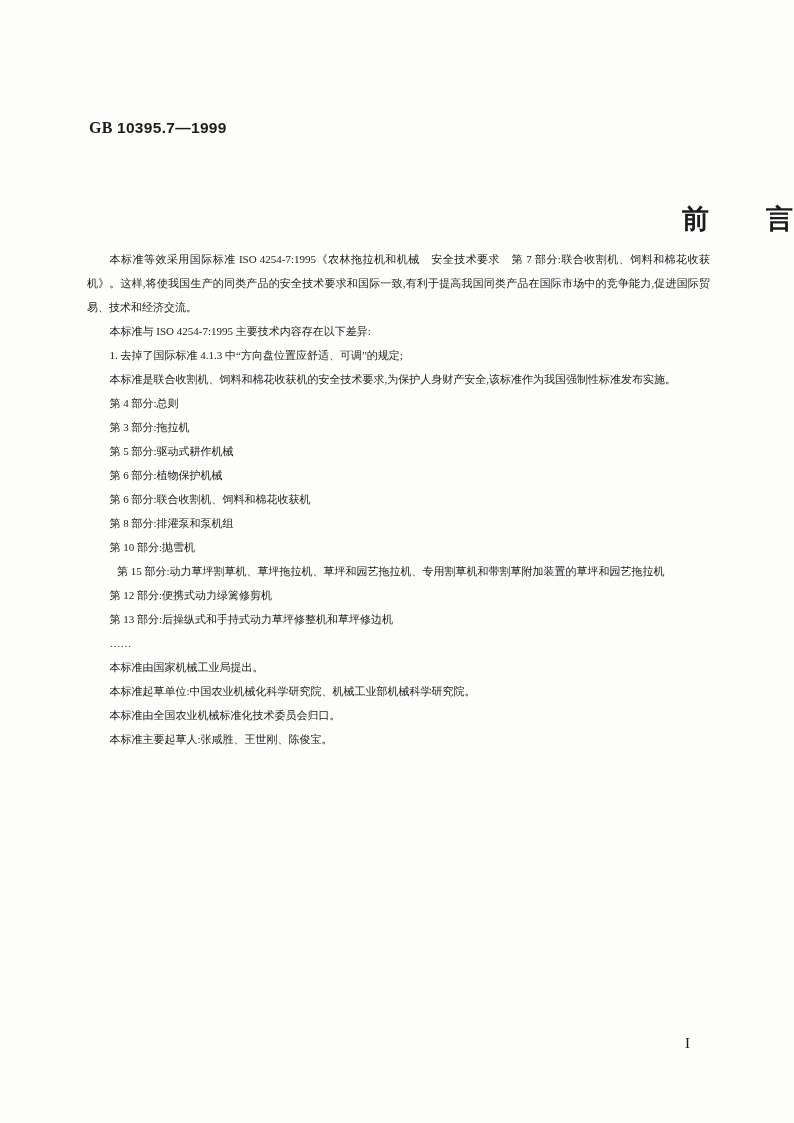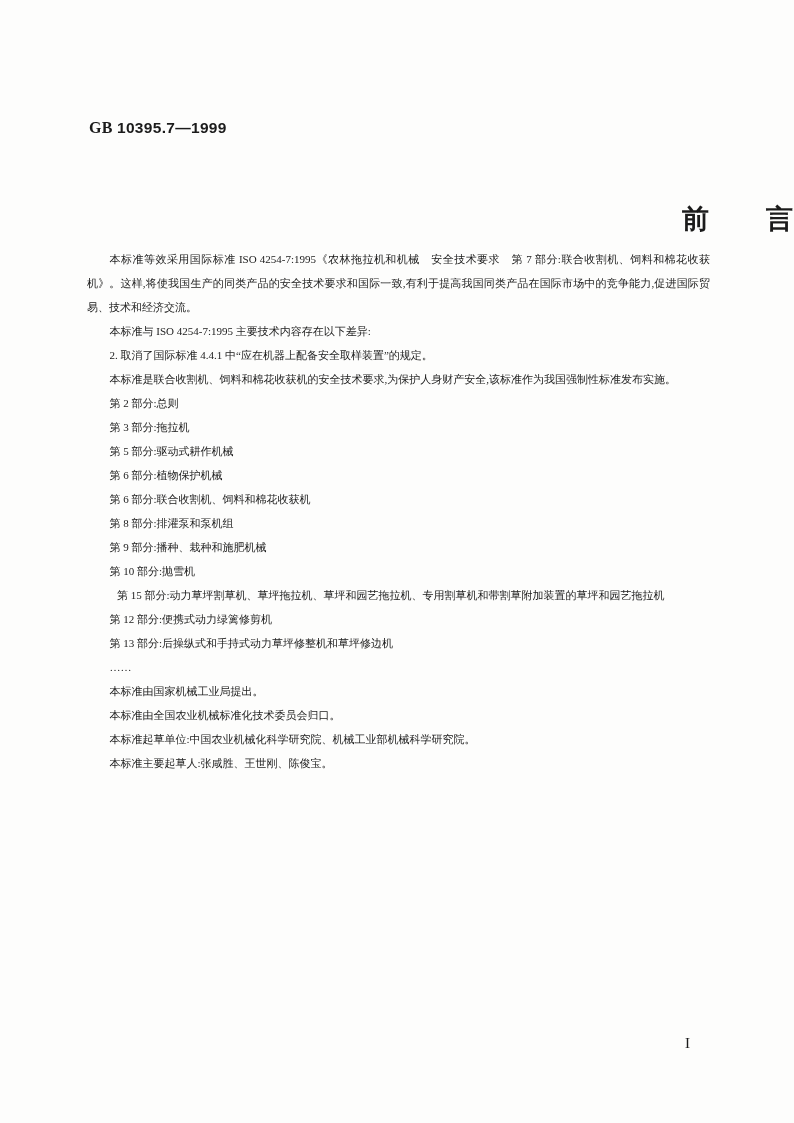--- a/index.html
+++ b/index.html
@@ -70,35 +70,34 @@
 
 <div class="page">
 
   <div class="doc-code"><span>GB </span><span class="code-number">10395.7—1999</span></div>
 
   <div class="doc-title">前　　言</div>
 
   <div class="body-text">
     <div class="blk ind">本标准等效采用国际标准 ISO 4254-7:1995《农林拖拉机和机械　安全技术要求　第 7 部分:联合收割机、饲料和棉花收获机》。这样,将使我国生产的同类产品的安全技术要求和国际一致,有利于提高我国同类产品在国际市场中的竞争能力,促进国际贸易、技术和经济交流。</div>
     <div class="blk ind">本标准与 ISO 4254-7:1995 主要技术内容存在以下差异:</div>
-    <div class="blk ind">2. 取消了国际标准 4.4.1 中“应在机器上配备安全取样装置”的规定。</div>
+    <div class="blk ind">1. 去掉了国际标准 4.1.3 中“方向盘位置应舒适、可调”的规定;</div>
     <div class="blk ind">本标准是联合收割机、饲料和棉花收获机的安全技术要求,为保护人身财产安全,该标准作为我国强制性标准发布实施。</div>
-    <div class="blk ind">第 2 部分:总则</div>
+    <div class="blk ind">第 4 部分:总则</div>
     <div class="blk ind">第 3 部分:拖拉机</div>
     <div class="blk ind">第 5 部分:驱动式耕作机械</div>
     <div class="blk ind">第 6 部分:植物保护机械</div>
     <div class="blk ind">第 6 部分:联合收割机、饲料和棉花收获机</div>
     <div class="blk ind">第 8 部分:排灌泵和泵机组</div>
-    <div class="blk ind">第 9 部分:播种、栽种和施肥机械</div>
     <div class="blk ind">第 10 部分:抛雪机</div>
     <div class="blk hang">第 15 部分:动力草坪割草机、草坪拖拉机、草坪和园艺拖拉机、专用割草机和带割草附加装置的草坪和园艺拖拉机</div>
     <div class="blk ind">第 12 部分:便携式动力绿篱修剪机</div>
     <div class="blk ind">第 13 部分:后操纵式和手持式动力草坪修整机和草坪修边机</div>
     <div class="blk ind">……</div>
     <div class="blk ind">本标准由国家机械工业局提出。</div>
+    <div class="blk ind">本标准起草单位:中国农业机械化科学研究院、机械工业部机械科学研究院。</div>
     <div class="blk ind">本标准由全国农业机械标准化技术委员会归口。</div>
-    <div class="blk ind">本标准起草单位:中国农业机械化科学研究院、机械工业部机械科学研究院。</div>
     <div class="blk ind">本标准主要起草人:张咸胜、王世刚、陈俊宝。</div>
   </div>
 
   <div class="page-num">I</div>
 
 </div>
 
 </body></html>

